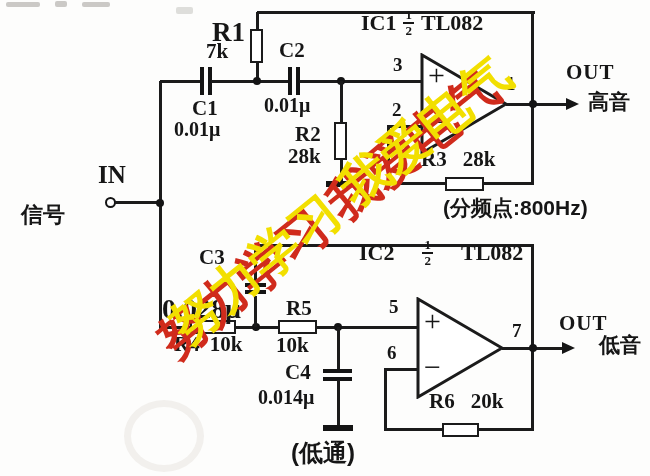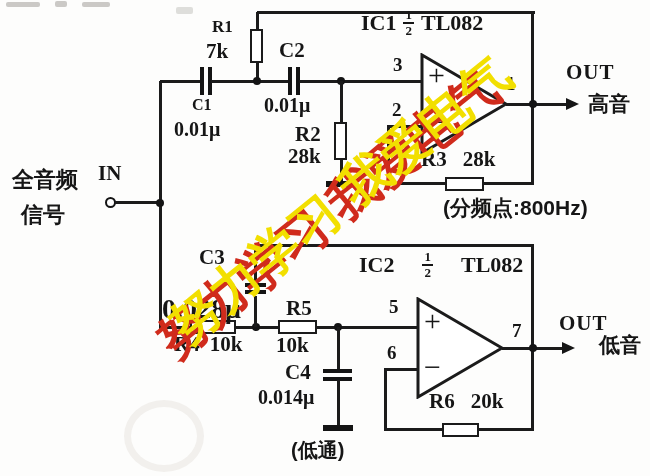--- a/index.html
+++ b/index.html
@@ -111,70 +111,69 @@
   <div class="wh" style="left:385px;top:368px;width:33px;"></div>
   <div class="wv" style="left:384px;top:368px;height:63px;"></div>
   <div class="wh" style="left:384px;top:428px;width:58px;"></div>
   <div class="resh" style="left:442px;top:423px;width:37px;height:14px;"></div>
   <div class="wh" style="left:479px;top:428px;width:55px;"></div>
 
   <div class="wh" style="left:502px;top:347px;width:62px;"></div>
   <div class="dot" style="left:529px;top:344px;"></div>
   <div class="arr" style="left:562px;top:342px;"></div>
 
-  <div class="lbl" style="left:212px;top:18px;font-size:17px;">R1</div>
+  <div class="lbl" style="left:212px;top:18px;font-size:27px;">R1</div>
   <div class="lbl" style="left:206px;top:40px;font-size:21px;">7k</div>
   <div class="lbl" style="left:279px;top:39px;font-size:21px;">C2</div>
-  <div class="lbl" style="left:192px;top:97px;font-size:16px;">C1</div>
+  <div class="lbl" style="left:192px;top:97px;font-size:21px;">C1</div>
   <div class="lbl" style="left:174px;top:119px;font-size:20px;">0.01μ</div>
   <div class="lbl" style="left:264px;top:95px;font-size:20px;">0.01μ</div>
 
   <div class="icrow" style="left:361px;top:8px;">
     <span>IC1</span>
     <span class="frac">
       <span class="fnum">1</span>
       <span>2</span>
     </span>
     <span>TL082</span>
   </div>
 
   <div class="lbl" style="left:393px;top:55px;font-size:19px;">3</div>
   <div class="lbl" style="left:392px;top:100px;font-size:19px;">2</div>
   <div class="lbl" style="left:506px;top:74px;font-size:19px;">1</div>
   <div class="sign" style="left:428px;top:60px;">+</div>
   <div class="sign" style="left:428px;top:107px;">−</div>
 
   <div class="lbl" style="left:566px;top:61px;font-size:21px;letter-spacing:1px;">OUT</div>
-  <div class="lbl cjk" style="left:588px;top:93px;font-size:21px;">高音</div>
+  <div class="lbl cjk" style="left:588px;top:93px;font-size:21px;font-family:Liberation Mono, monospace;">高音</div>
 
   <div class="lbl" style="left:295px;top:123px;font-size:21px;">R2</div>
   <div class="lbl" style="left:288px;top:145px;font-size:21px;">28k</div>
 
   <div class="pair" style="left:421px;top:147px;font-size:21px;">
     <span>R3</span>
     <span>28k</span>
   </div>
 
   <div class="lbl cjk" style="left:443px;top:197px;font-size:21px;">(分频点:800Hz)</div>
 
-  <div class="lbl cjk" style="left:12px;top:168px;font-size:22px;">全音频</div>
   <div class="lbl cjk" style="left:21px;top:203px;font-size:22px;">信号</div>
-  <div class="lbl" style="left:98px;top:162px;font-size:21px;">IN</div>
+  <div class="lbl" style="left:98px;top:162px;font-size:25px;">IN</div>
 
   <div class="lbl" style="left:199px;top:246px;font-size:21px;">C3</div>
   <div class="lbl" style="left:162px;top:268px;font-size:28px;margin-top:26px;">0.028μ</div>
 
   <div class="pair" style="left:174px;top:332px;font-size:21px;gap:10px;">
     <span>R4</span>
     <span>10k</span>
   </div>
   <div class="lbl" style="left:286px;top:297px;font-size:21px;">R5</div>
   <div class="lbl" style="left:276px;top:334px;font-size:21px;">10k</div>
 
-  <div class="icrow" style="left:359px;top:250px;gap:28px;">
+  <div class="icrow" style="left:359px;top:238px;gap:28px;">
     <span>IC2</span>
     <span class="frac">
       <span class="fnum">1</span>
       <span>2</span>
     </span>
     <span>TL082</span>
   </div>
 
   <div class="lbl" style="left:389px;top:297px;font-size:19px;">5</div>
   <div class="lbl" style="left:387px;top:343px;font-size:19px;">6</div>
@@ -186,18 +185,18 @@
   <div class="lbl cjk" style="left:580px;top:334px;font-size:21px;margin-left:19px;">低音</div>
 
   <div class="lbl" style="left:285px;top:361px;font-size:21px;">C4</div>
   <div class="lbl" style="left:258px;top:387px;font-size:20px;">0.014μ</div>
 
   <div class="pair" style="left:429px;top:389px;font-size:21px;gap:16px;">
     <span>R6</span>
     <span>20k</span>
   </div>
 
-  <div class="lbl cjk" style="left:291px;top:440px;font-size:20px;">(低通)</div>
+  <div class="lbl cjk" style="left:291px;top:440px;font-size:24px;">(低通)</div>
 
   <div class="wm wm-red" style="left:148px;top:328px;">努力学习 我爱电气</div>
   <div class="wm wm-yellow" style="left:160px;top:313px;">努力学习 我爱电气</div>
 
 </div>
 
 </body></html>

